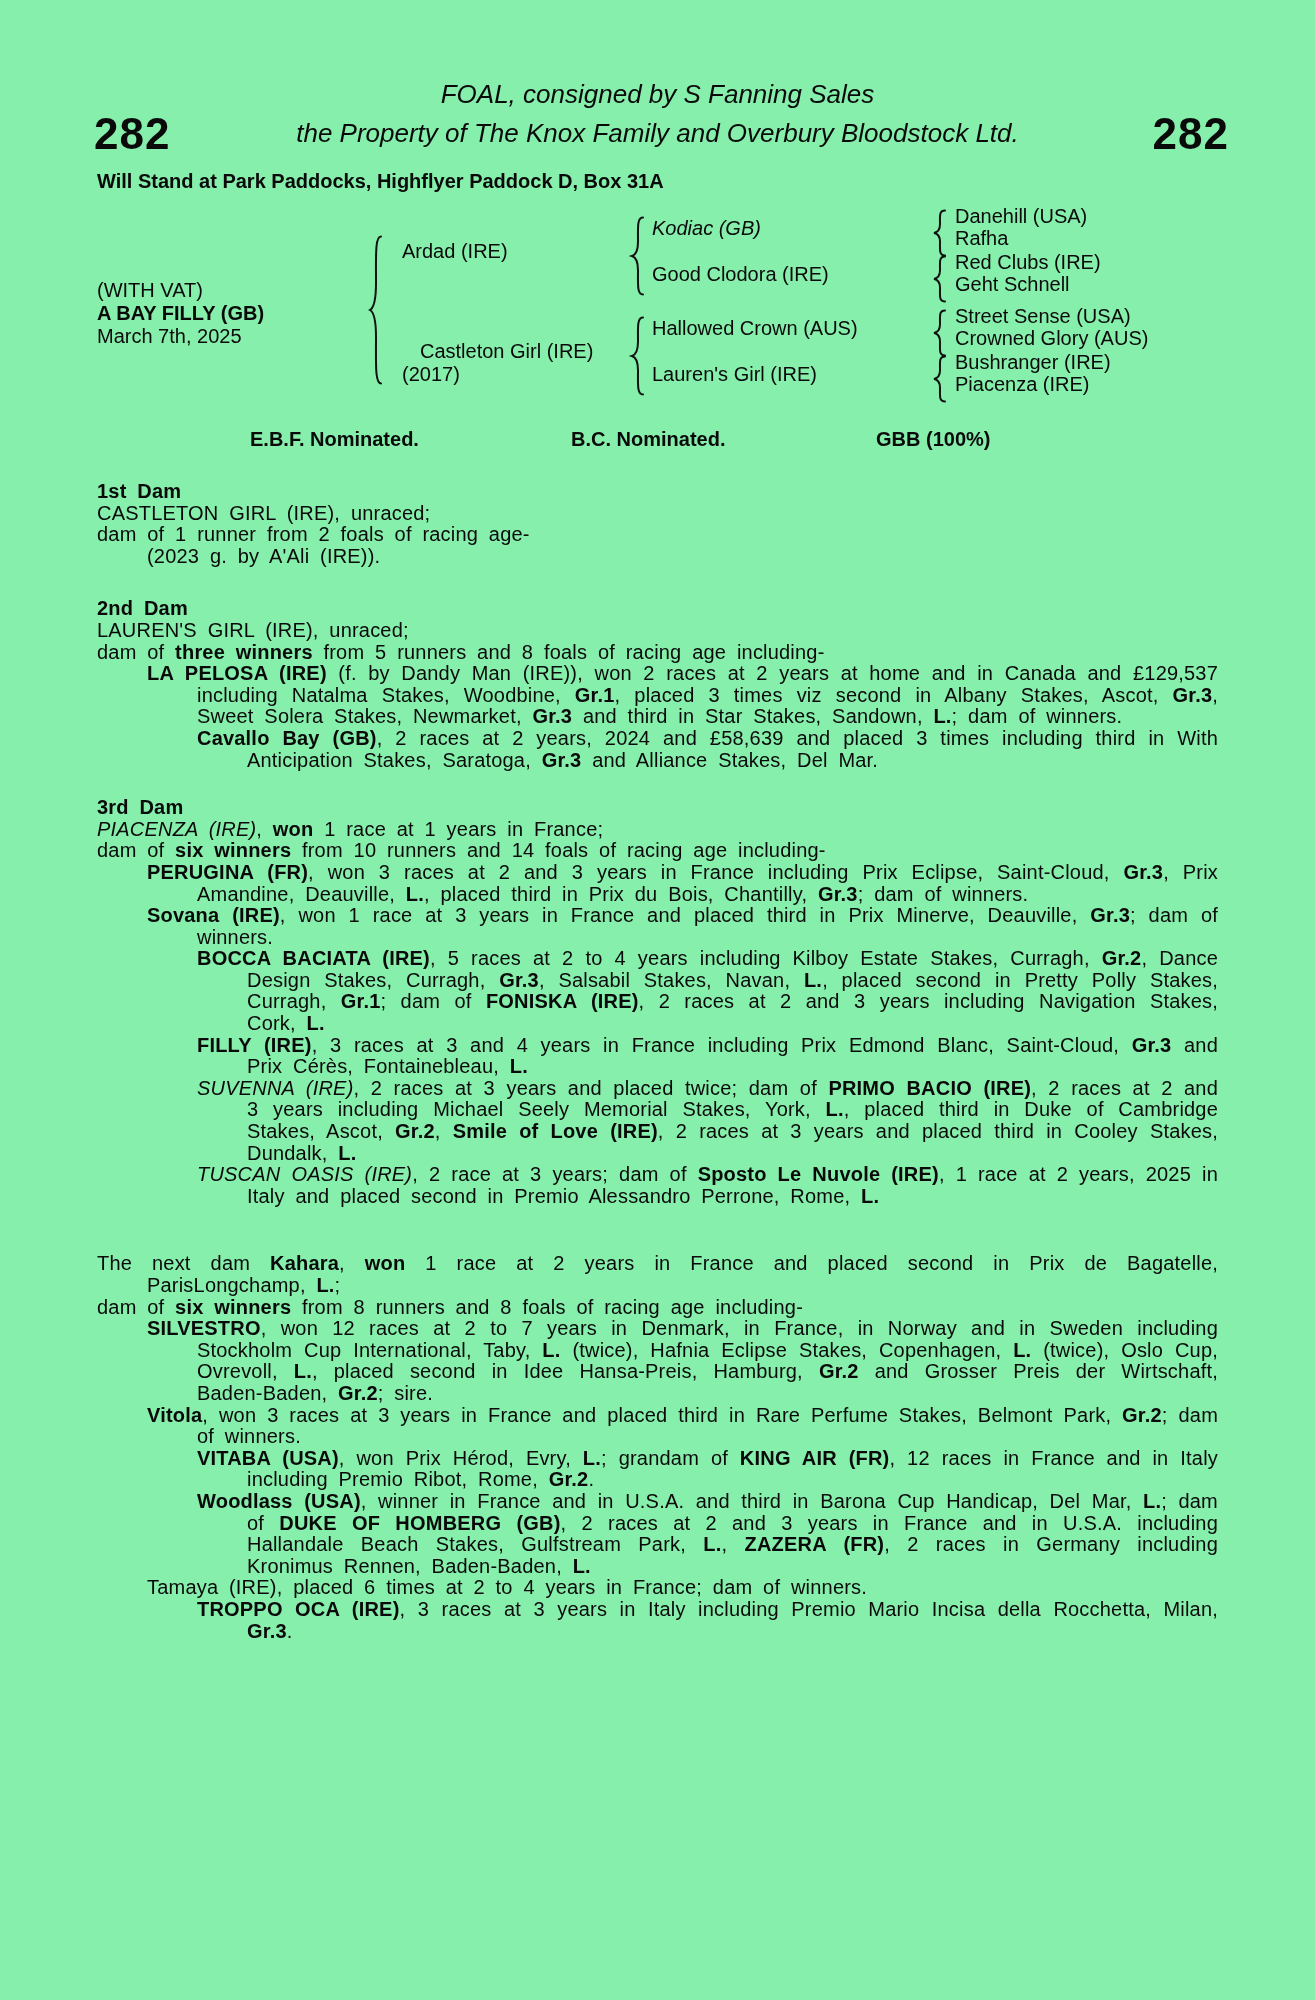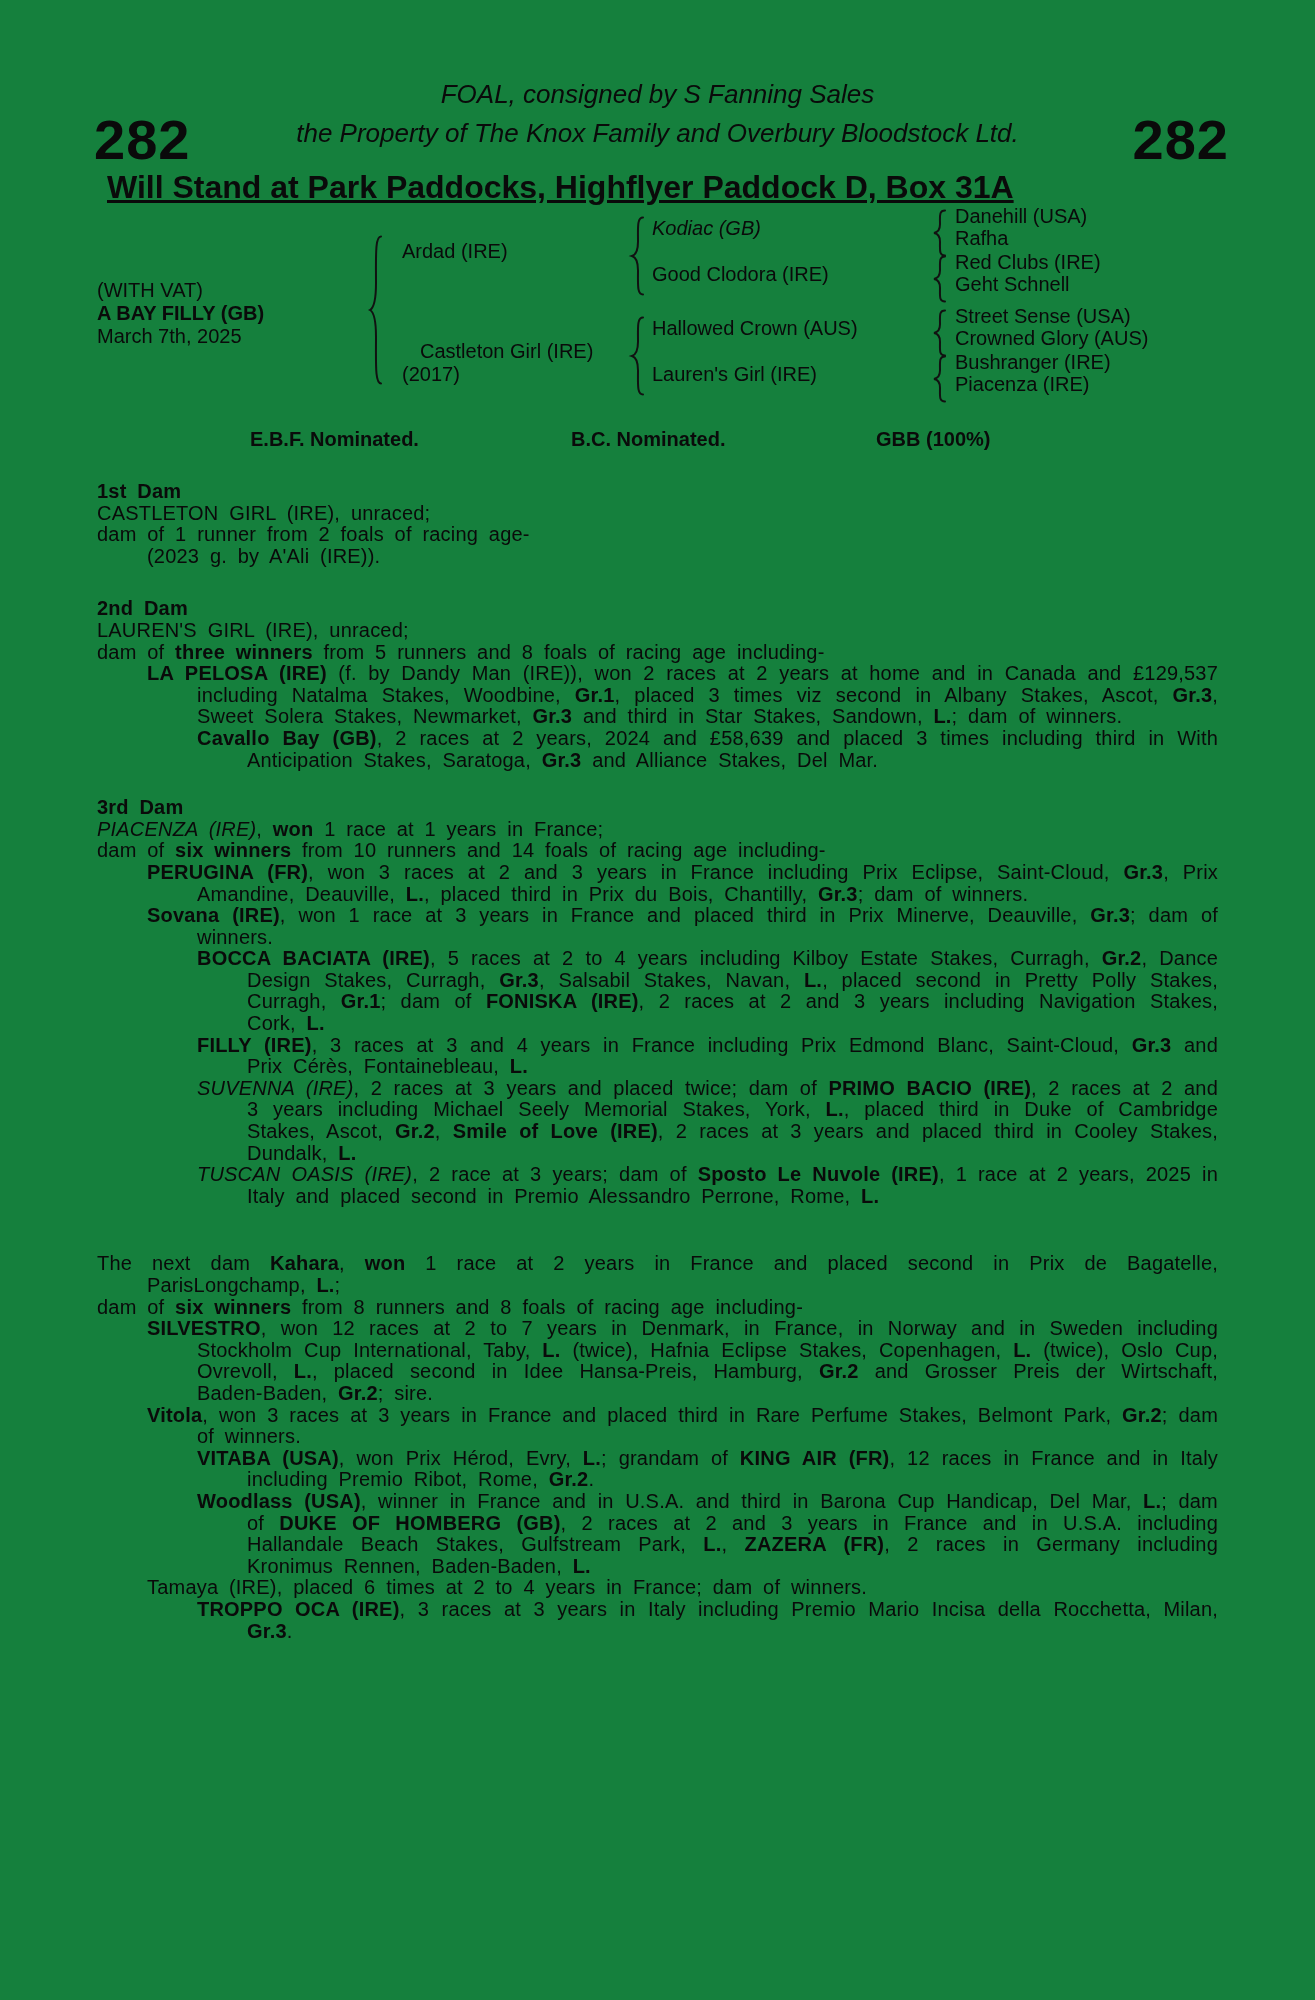--- a/index.html
+++ b/index.html
@@ -1,41 +1,41 @@
 <!DOCTYPE html>
 <html><head>
 <meta charset="utf-8">
 <style>
   html,body{margin:0;padding:0;background:#e8e8e8;}
   .page{
     position:relative;
     width:1315px;height:2000px;
-    background:#15803d;
+    background:#86efac;
     font-family:"Liberation Sans","DejaVu Sans",sans-serif;
     color:#0a0a0a;
     overflow:hidden;
   }
   
   .consign-line{
     position:absolute;top:80px;left:0;width:100%;
     text-align:center;font-style:italic;font-size:26px;line-height:1.1;
   }
   .lot-number{
     position:absolute;top:112px;
-    font-size:56px;font-weight:bold;letter-spacing:1px;line-height:1;
+    font-size:44px;font-weight:bold;letter-spacing:1px;line-height:1;
   }
   .lot-left{left:94px;}
   .lot-right{right:86px;}
   .property-line{
     position:absolute;top:119px;left:0;width:100%;
     text-align:center;font-style:italic;font-size:26px;line-height:1.1;
   }
   .stand-line{
-    position:absolute;top:170px;left:107px;
-    font-weight:bold;font-size:32px;line-height:1.1;text-decoration:underline;
+    position:absolute;top:170px;left:97px;
+    font-weight:bold;font-size:20px;line-height:1.1;
   }
   
   .tree{position:absolute;left:0;top:0;width:100%;height:100%;font-size:20px;line-height:1;}
   .tcell{position:absolute;white-space:nowrap;}
   .tbold{font-weight:bold;}
   .brace{position:absolute;}
   
   .nom{position:absolute;top:428px;font-weight:bold;font-size:20px;white-space:nowrap;}
   
   .bodytext{

